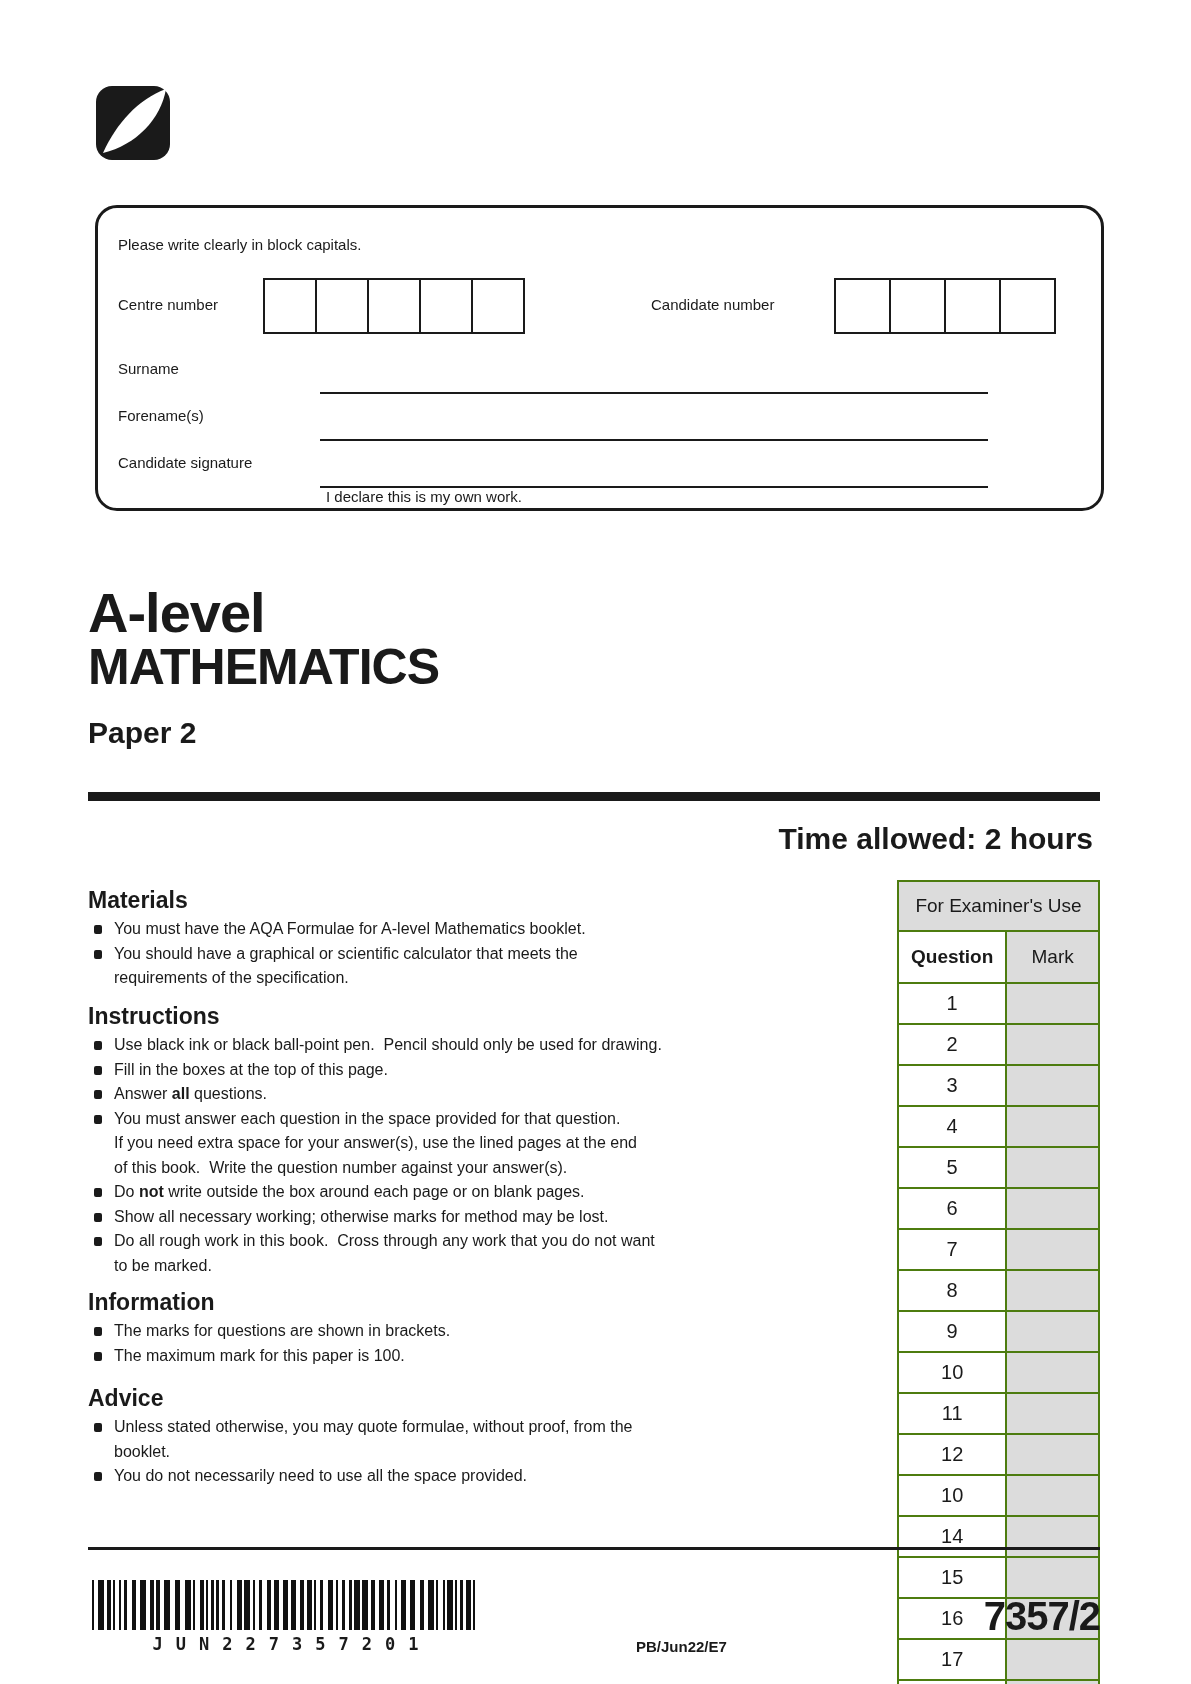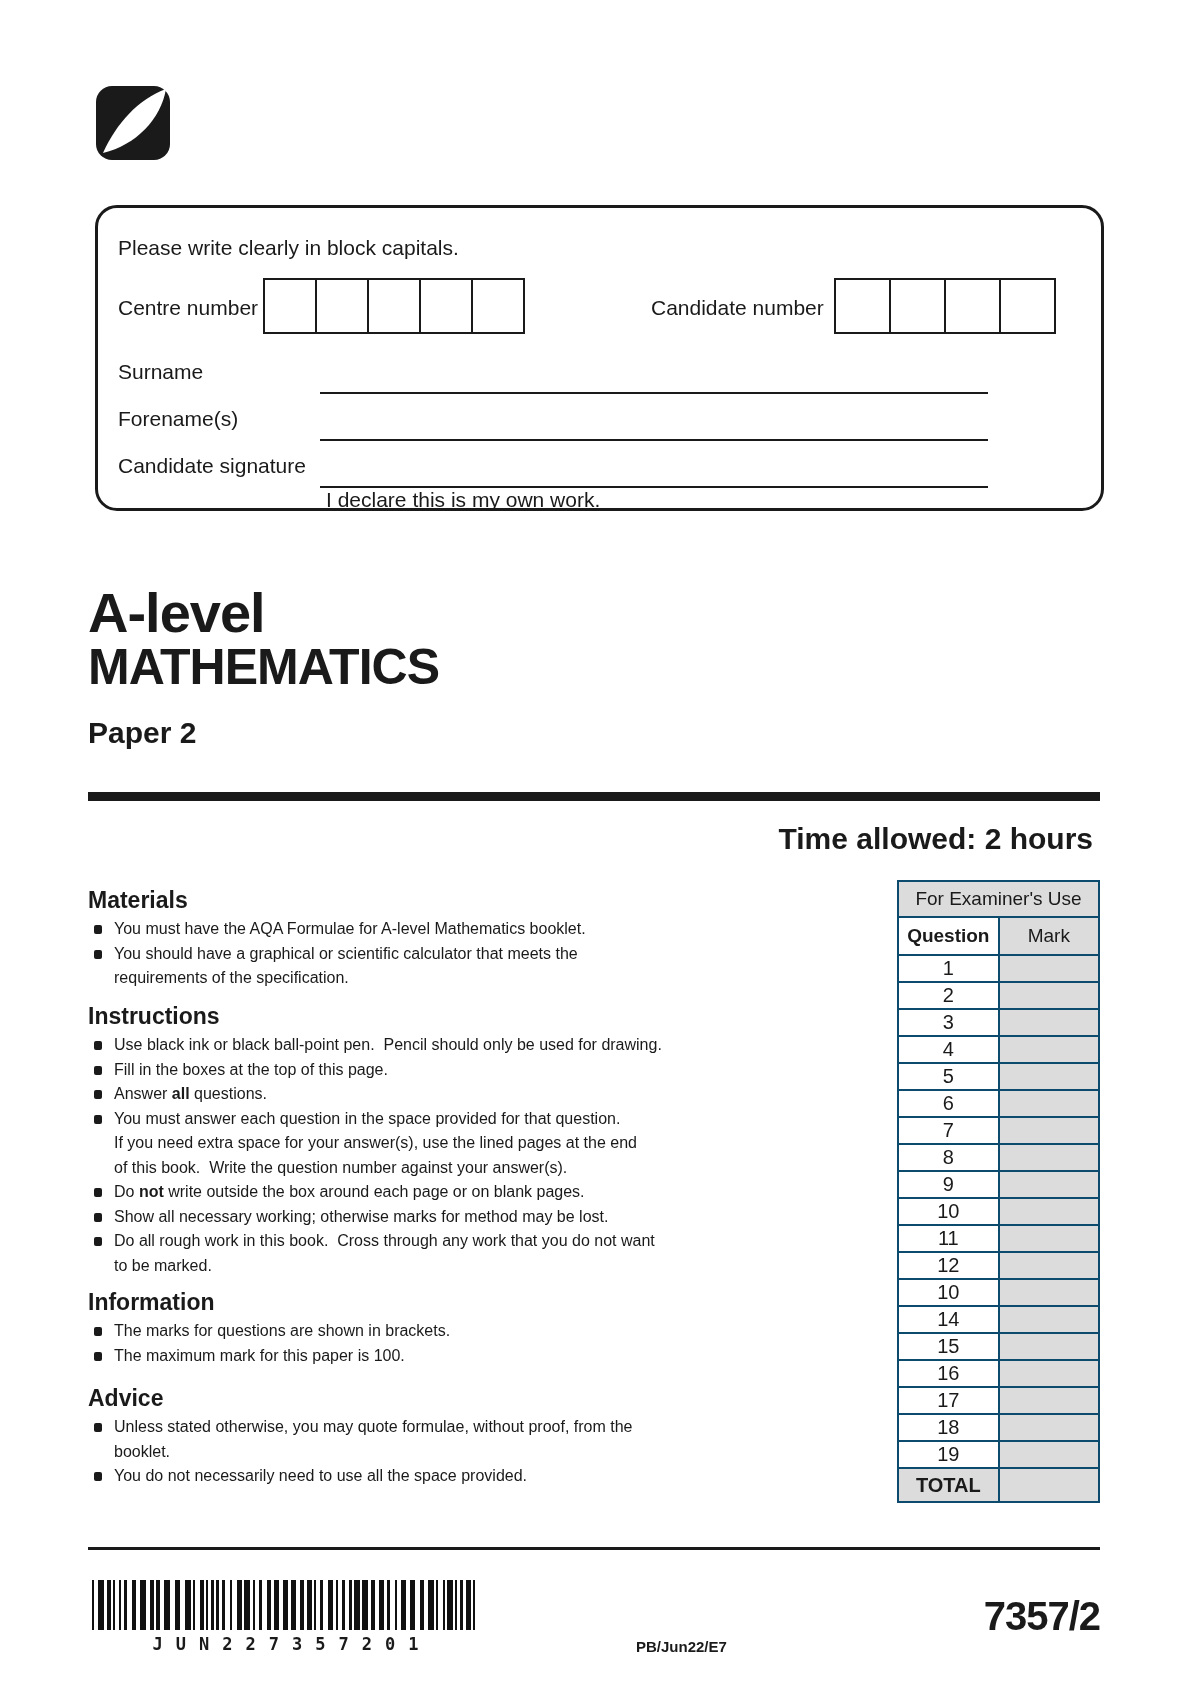--- a/index.html
+++ b/index.html
@@ -7,21 +7,21 @@
         font-family:"Liberation Sans",sans-serif;color:#1a1a1a;overflow:hidden;}
 
   
   .logo{position:absolute;left:88px;top:86px;display:flex;align-items:flex-start;}
   .logo-text{font-size:95px;font-weight:900;letter-spacing:-5px;line-height:1;padding-top:28px;}
   .leaf{width:74px;height:74px;margin-left:8px;flex:none;}
 
   
   .cand-box{position:absolute;left:95px;top:205px;width:1003px;height:300px;
             border:3px solid #1a1a1a;border-radius:22px;}
-  .cand-box .abs{position:absolute;font-size:21px;}
+  .cand-box .abs{position:absolute;font-size:15px;}
   .please{left:20px;top:28px;}
   .centre-label{left:20px;top:88px;}
   .candidate-label{left:553px;top:88px;}
   .cells{position:absolute;display:flex;top:70px;}
   .cells.centre{left:165px;}
   .cells.cand{left:736px;}
   .cell{width:54px;height:56px;border:2px solid #1a1a1a;margin-left:-2px;background:#fff;box-sizing:border-box;}
   .cell:first-child{margin-left:0;}
   .cells.cand .cell{width:57px;}
   .surname-label{left:20px;top:152px;}
@@ -44,21 +44,21 @@
   .sec-information{top:1288px;} .sec-advice{top:1384px;}
   .sec-h{font-size:23px;font-weight:700;line-height:28px;margin-bottom:3px;}
   .bullet{display:flex;font-size:16px;line-height:24.5px;}
   .bmark{width:8px;height:9px;background:#1a1a1a;border-radius:2px;margin:8px 12px 0 6px;flex:none;}
   .btext{white-space:pre;}
   .btext b{font-weight:700;}
 
   
   .ex-wrap{position:absolute;left:897px;top:880px;}
   .ex-table{border-collapse:collapse;width:203px;font-size:19px;text-align:center;color:#1a1a1a;}
-  .ex-table td{border:2px solid #0c4a6e;padding:0;}
+  .ex-table td{border:2px solid #4d7c0f;padding:7px;}
   .ex-title-row td{height:34px;background:#dcdcdc;}
   .ex-head-row td{height:36px;}
   .qhead{font-weight:700;width:100px;background:#fff;}
   .mhead{background:#dcdcdc;width:103px;}
   .qcell{height:25px;background:#fff;font-size:20px;}
   .mcell{background:#dcdcdc;}
   .total-row td{height:32px;background:#dcdcdc;font-weight:700;font-size:20px;}
 
   
   .bottom-rule{position:absolute;left:88px;top:1547px;width:1012px;height:3px;background:#1a1a1a;}

